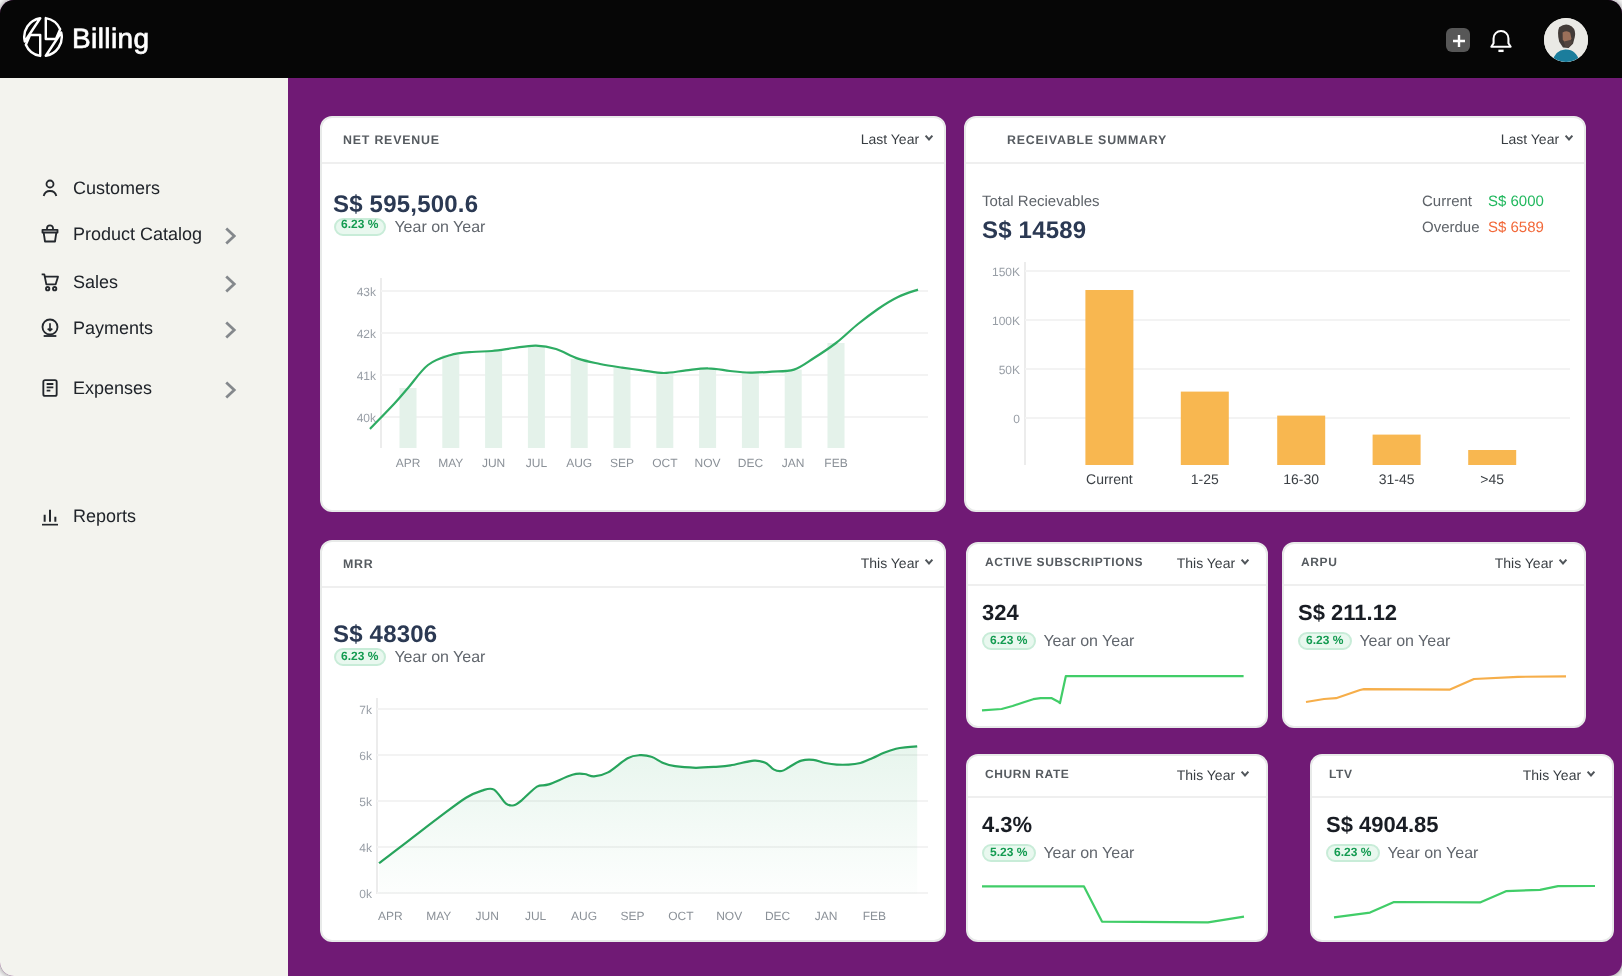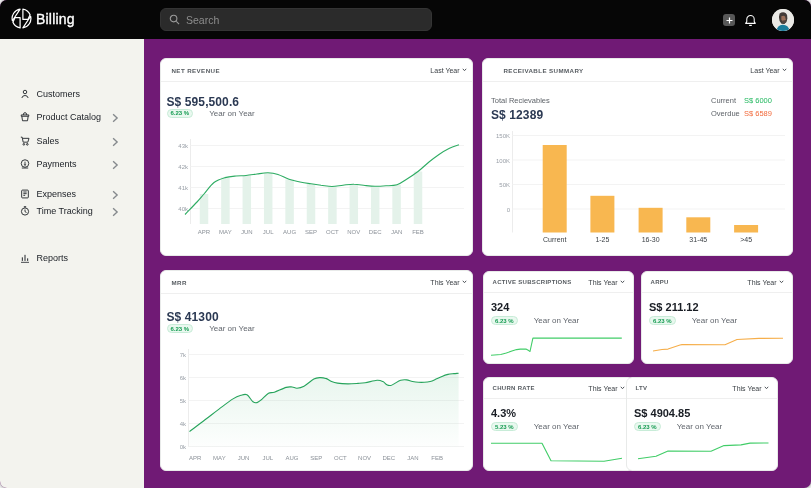--- a/index.html
+++ b/index.html
@@ -24,43 +24,36 @@
 .card { position:absolute; background:#fff; border:1px solid #e8eae9; border-radius:6px; }
 .chead { position:relative; height:23px; border-bottom:1px solid #efefef; }
 .ctitle { position:absolute; top:8px; font-size:6.2px; font-weight:700; color:#565b60; letter-spacing:.4px; }
 .cdrop { position:absolute; top:7.5px; right:5.5px; font-size:7px; color:#383d42; }
 .cdrop svg { vertical-align:1px; }
 
 .bigval { position:absolute; font-size:12px; font-weight:700; color:#2b3953; letter-spacing:.1px;text-align:center;}
 .blkval { position:absolute; font-size:11px; font-weight:700; color:#191d24; }
 .pillrow { position:absolute; display:flex; align-items:center; }
 .pill { background:#e9f8ef; border:1px solid #c8ecd8; color:#149b51; font-size:6px; font-weight:700; border-radius:7px; padding:0.5px 3px; line-height:6.4px; }
-.yoy { color:#61666d; font-size:8px; margin-left:16px;text-align:center; }
+.yoy { color:#61666d; font-size:8px; margin-left:4px;text-align:center; }
 .alab { font-size:6px; fill:#989ea6; }
 </style>
 </head>
 <body>
 <div class="app">
 
   <div class="topbar">
     <div class="brand">
       <svg width="21" height="21" viewBox="0 0 24 24" fill="none" stroke="#fff" stroke-width="1.4" stroke-linejoin="round">
         <path d="M10.4 1.3 A10.8 10.8 0 0 0 1.6 14.6 Z"></path>
         <path d="M2.2 16.4 A10.8 10.8 0 0 0 10.4 22.8 L10.4 10.9 L4.6 10.9 Z"></path>
         <path d="M13.6 22.7 A10.8 10.8 0 0 0 22.4 9.4 Z"></path>
         <path d="M21.8 7.6 A10.8 10.8 0 0 0 13.6 1.2 L13.6 13.1 L19.4 13.1 Z"></path>
       </svg>
       <span class="name">Billing</span>
-    </div>
-    <div class="search">
-      <svg width="11" height="11" viewBox="0 0 12 12" fill="none" stroke="#9a9a9a" stroke-width="1.2">
-          <circle cx="5" cy="5" r="3.6"></circle>
-          <path d="M8 8 L11 11"></path>
-        </svg>
-      Search
     </div>
     <div class="plusbtn">
         <svg width="7" height="7" viewBox="0 0 7 7">
           <path d="M3.5 0.5 V6.5 M0.5 3.5 H6.5" stroke="#fff" stroke-width="1.2"></path>
         </svg>
       </div>
     <svg class="bell" width="13" height="13" viewBox="0 0 14 14" fill="none" stroke="#fff" stroke-width="1.1">
         <path d="M7 1.6 a4 4 0 0 1 4 4 v2.6 l1.2 1.9 H1.8 L3 8.2 V5.6 a4 4 0 0 1 4-4 Z" stroke-linejoin="round"></path>
         <path d="M5.6 12.3 h2.8" stroke-width="1.3"></path>
       </svg>
@@ -115,31 +108,20 @@
       <span class="chev"><svg width="6" height="8" viewBox="0 0 6 8" fill="none" stroke="#84888c" stroke-width="1.1">
             <path d="M1.5 1 L4.7 4 L1.5 7"></path>
           </svg></span>
     </div>
     <div class="sitem" style="top:144px">
       <svg width="11" height="11" viewBox="0 0 12 12" fill="none" stroke="#23272c" stroke-width="1.1" stroke-linejoin="round">
           <rect x="2" y="1.3" width="8" height="9.4" rx="1"></rect>
           <path d="M4 3.6 h4 M4 5.6 h4 M4 7.6 h2.2"></path>
         </svg>
       Expenses
-      <span class="chev"><svg width="6" height="8" viewBox="0 0 6 8" fill="none" stroke="#84888c" stroke-width="1.1">
-            <path d="M1.5 1 L4.7 4 L1.5 7"></path>
-          </svg></span>
-    </div>
-    <div class="sitem" style="top:161px">
-      <svg width="11" height="11" viewBox="0 0 12 12" fill="none" stroke="#23272c" stroke-width="1.1">
-          <circle cx="6" cy="6.6" r="4.3"></circle>
-          <path d="M6 4.2 V6.8 l1.8 1"></path>
-          <path d="M4.6 1 h2.8" stroke-width="1.3"></path>
-        </svg>
-      Time Tracking
       <span class="chev"><svg width="6" height="8" viewBox="0 0 6 8" fill="none" stroke="#84888c" stroke-width="1.1">
             <path d="M1.5 1 L4.7 4 L1.5 7"></path>
           </svg></span>
     </div>
     <div class="sitem" style="top:208px">
       <svg width="11" height="11" viewBox="0 0 12 12" fill="none" stroke="#23272c" stroke-width="1.2">
           <path d="M2.8 9.5 V5.2 M6 9.5 V2.2 M9.2 9.5 V6.4"></path>
           <path d="M1.2 11.2 h9.6" stroke-width="1"></path>
         </svg>
       Reports
@@ -201,21 +183,21 @@
   </div>
 
   <div class="card" style="left:482px;top:58px;width:311px;height:198px">
     <div class="chead">
       <div class="ctitle" style="left:20.5px">RECEIVABLE SUMMARY</div>
       <div class="cdrop">Last Year <svg width="5" height="4" viewBox="0 0 5 4" fill="none" stroke="#50555a" stroke-width="1">
             <path d="M0.8 0.8 L2.5 2.7 L4.2 0.8"></path>
           </svg></div>
     </div>
     <div style="position:absolute;left:8px;top:36.5px;font-size:7.5px;color:#5e6369">Total Recievables</div>
-    <div class="bigval" style="left:8px;top:48.5px">S$ 12389</div>
+    <div class="bigval" style="left:8px;top:48.5px">S$ 14589</div>
     <div style="position:absolute;left:228px;top:36.5px;font-size:7.5px;color:#5e6369">Current</div>
     <div style="position:absolute;left:261px;top:36.5px;font-size:7.5px;color:#21b85e">S$ 6000</div>
     <div style="position:absolute;left:228px;top:50px;font-size:7.5px;color:#5e6369">Overdue</div>
     <div style="position:absolute;left:261px;top:50px;font-size:7.5px;color:#f2693a">S$ 6589</div>
     <svg style="position:absolute;left:0;top:0" width="309" height="196" viewBox="0 0 309 196">
       <text class="alab" x="27" y="79" text-anchor="end">150K</text>
       <text class="alab" x="27" y="103.5" text-anchor="end">100K</text>
       <text class="alab" x="27" y="128" text-anchor="end">50K</text>
       <text class="alab" x="27" y="152.5" text-anchor="end">0</text>
       <line x1="29.5" y1="72" x2="29.5" y2="173.5" stroke="#ececec" stroke-width="1"></line>
@@ -242,21 +224,21 @@
     </svg>
   </div>
 
   <div class="card" style="left:160px;top:270px;width:313px;height:201px">
     <div class="chead">
       <div class="ctitle" style="left:10.5px">MRR</div>
       <div class="cdrop">This Year <svg width="5" height="4" viewBox="0 0 5 4" fill="none" stroke="#50555a" stroke-width="1">
             <path d="M0.8 0.8 L2.5 2.7 L4.2 0.8"></path>
           </svg></div>
     </div>
-    <div class="bigval" style="left:5.5px;top:39px">S$ 41300</div>
+    <div class="bigval" style="left:5.5px;top:39px">S$ 48306</div>
     <div class="pillrow" style="left:5.5px;top:53px">
         <span class="pill">6.23 %</span>
         <span class="yoy">Year on Year</span>
       </div>
     <svg style="position:absolute;left:0;top:0" width="311" height="199" viewBox="0 0 311 199">
       <defs>
         <linearGradient id="mrrg" x1="0" y1="0" x2="0" y2="1">
           <stop offset="0" stop-color="#2aa85f" stop-opacity="0.11"></stop>
           <stop offset="1" stop-color="#2aa85f" stop-opacity="0.01"></stop>
         </linearGradient>
@@ -336,21 +318,21 @@
     <div class="blkval" style="left:7px;top:29px">4.3%</div>
     <div class="pillrow" style="left:7px;top:44px">
         <span class="pill">5.23 %</span>
         <span class="yoy">Year on Year</span>
       </div>
     <svg style="position:absolute;left:0;top:0" width="149" height="92" viewBox="0 0 149 92">
       <polyline points="7,65.2 58,65.2 67,82.8 120,83.2 138,80.3" fill="none" stroke="#41cd68" stroke-width="1.1" stroke-linejoin="round"></polyline>
     </svg>
   </div>
 
-  <div class="card" style="left:626px;top:377px;width:152px;height:94px">
+  <div class="card" style="left:655px;top:377px;width:152px;height:94px">
     <div class="chead" style="height:21px">
       <div class="ctitle" style="left:8.5px;top:7px;font-size:6px;letter-spacing:.3px">LTV</div>
       <div class="cdrop" style="top:6.5px;right:8.5px">This Year <svg width="5" height="4" viewBox="0 0 5 4" fill="none" stroke="#50555a" stroke-width="1">
             <path d="M0.8 0.8 L2.5 2.7 L4.2 0.8"></path>
           </svg></div>
     </div>
     <div class="blkval" style="left:7px;top:29px">S$ 4904.85</div>
     <div class="pillrow" style="left:7px;top:44px">
         <span class="pill">6.23 %</span>
         <span class="yoy">Year on Year</span>

